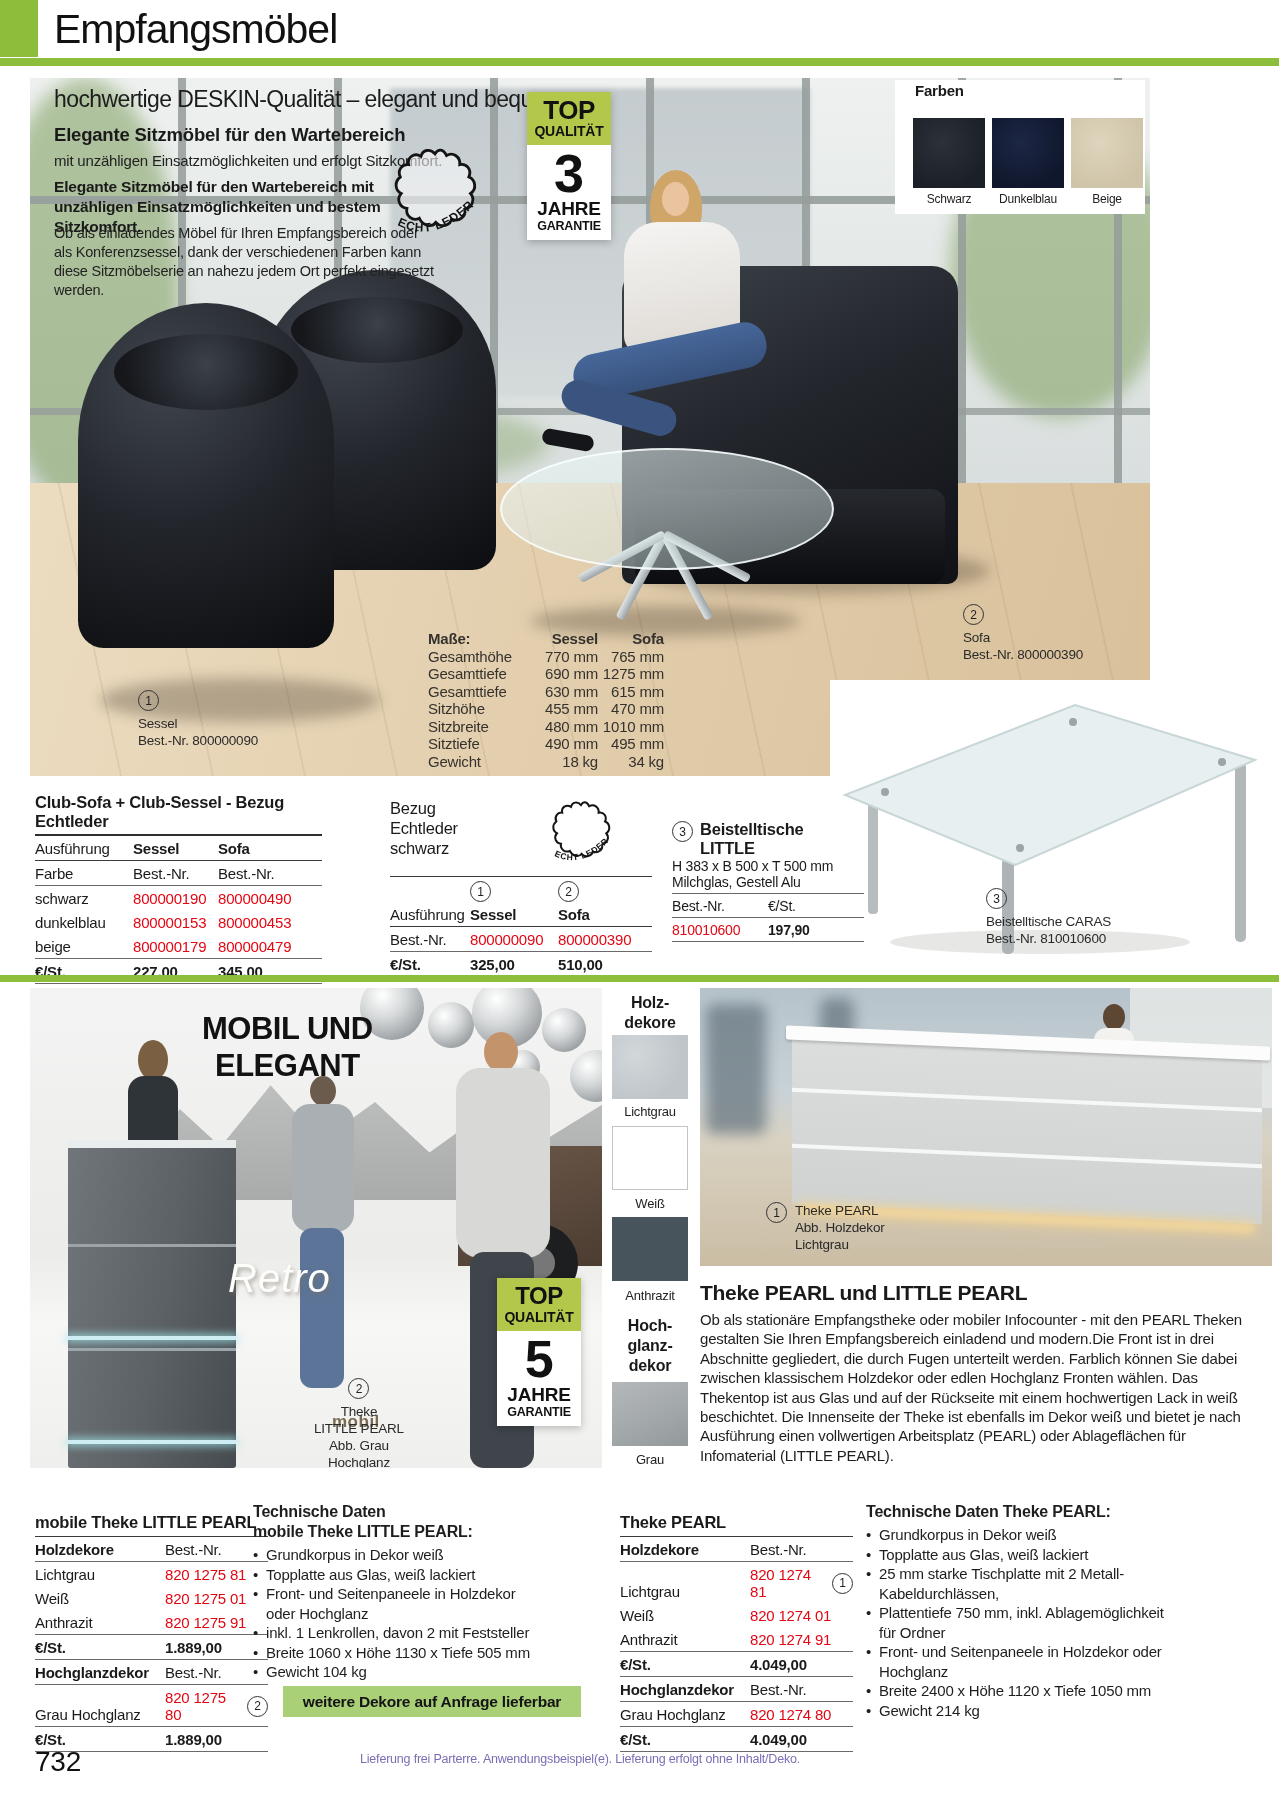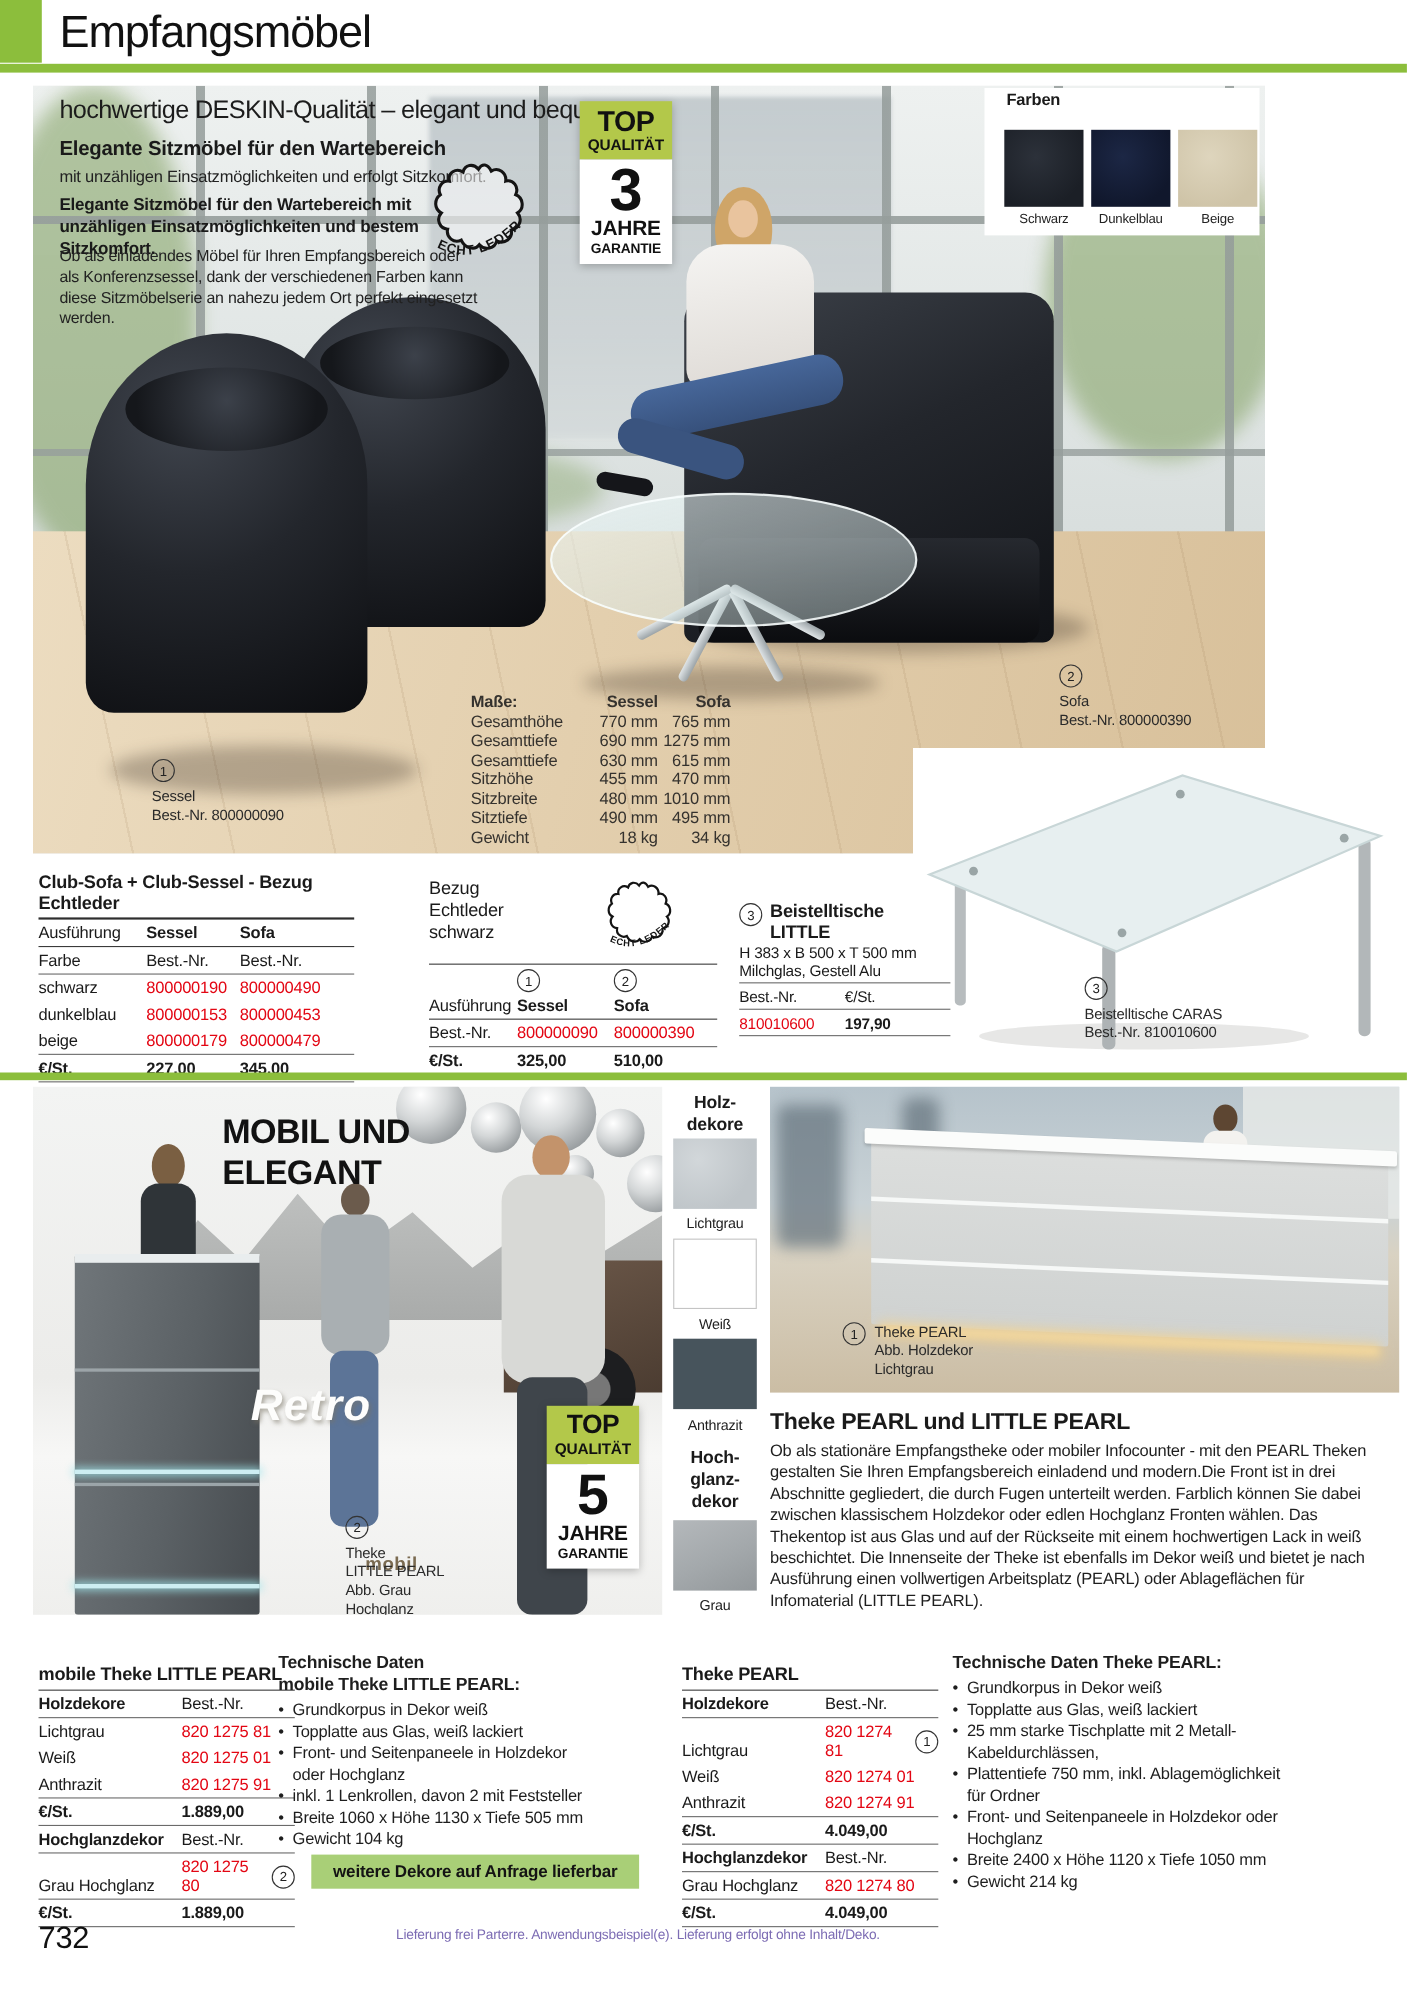--- a/index.html
+++ b/index.html
@@ -112,27 +112,27 @@
   .caras-info{left:672px;top:820px;width:192px;font-size:14px;}
   .caras-info .hrow{display:flex;gap:7px;align-items:flex-start;}
   .caras-info .h{font-size:16.5px;font-weight:bold;line-height:19px;}
   .caras-info .trow{grid-template-columns:96px 96px;}
   
   .caras-photo{left:830px;top:680px;width:440px;height:280px;background:#fff;}
   
   .divider{left:0;top:975px;width:1279px;height:7px;background:var(--green);}
   
   .mobil-photo{left:30px;top:988px;width:572px;height:480px;overflow:hidden;
-    background:linear-gradient(180deg,#f3f4f3 0%,#ececea 55%,#f7f7f6 70%,#efefed 100%);}
+    background:linear-gradient(180deg,#f3f4f3 0%,#ececea 55%,#f7f7f6 70%,#efefed 100%);text-align:center;}
   .mobil-photo .mural{left:118px;top:72px;width:454px;height:140px;
     background:linear-gradient(180deg,#c2c4c3,#a9abaa);
     clip-path:polygon(0 70%,7% 35%,16% 62%,27% 18%,38% 58%,50% 30%,62% 66%,74% 38%,86% 60%,100% 32%,100% 100%,0 100%);}
   .sphere{border-radius:50%;background:radial-gradient(circle at 35% 30%,#ffffff 0%,#d3d6d7 40%,#8e9396 85%);}
   .mobil-title{left:172px;top:22px;font-size:31px;font-weight:bold;line-height:37px;color:#121212;letter-spacing:-0.5px;}
-  .retro-sign{left:198px;top:268px;font-size:40px;font-weight:bold;font-style:italic;color:#fdfdfc;
+  .retro-sign{left:198px;top:268px;font-size:40px;font-weight:normal;font-style:italic;color:#fdfdfc;
     text-shadow:2px 3px 4px rgba(120,115,100,.55);letter-spacing:1px;}
   .mobil-logo{left:302px;top:424px;font-size:17px;font-weight:bold;color:#7a6a50;letter-spacing:.5px;}
   .counter-lp{left:38px;top:152px;width:168px;height:328px;
     background:linear-gradient(100deg,#70767a 0%,#5b6165 55%,#464b4f 100%);border-radius:3px;}
   .counter-lp .band{position:absolute;left:0;width:100%;height:4px;background:#cdeef2;box-shadow:0 0 8px 2px rgba(160,230,235,.8);}
   .counter-lp .gap{position:absolute;left:0;width:100%;height:3px;background:#9ca4a8;}
   .counter-lp .topedge{position:absolute;left:0;top:0;width:100%;height:8px;background:#e9edee;}
   .fig{position:absolute;}
   .fig .head{position:absolute;border-radius:50%;}
   .fig .body{position:absolute;}

